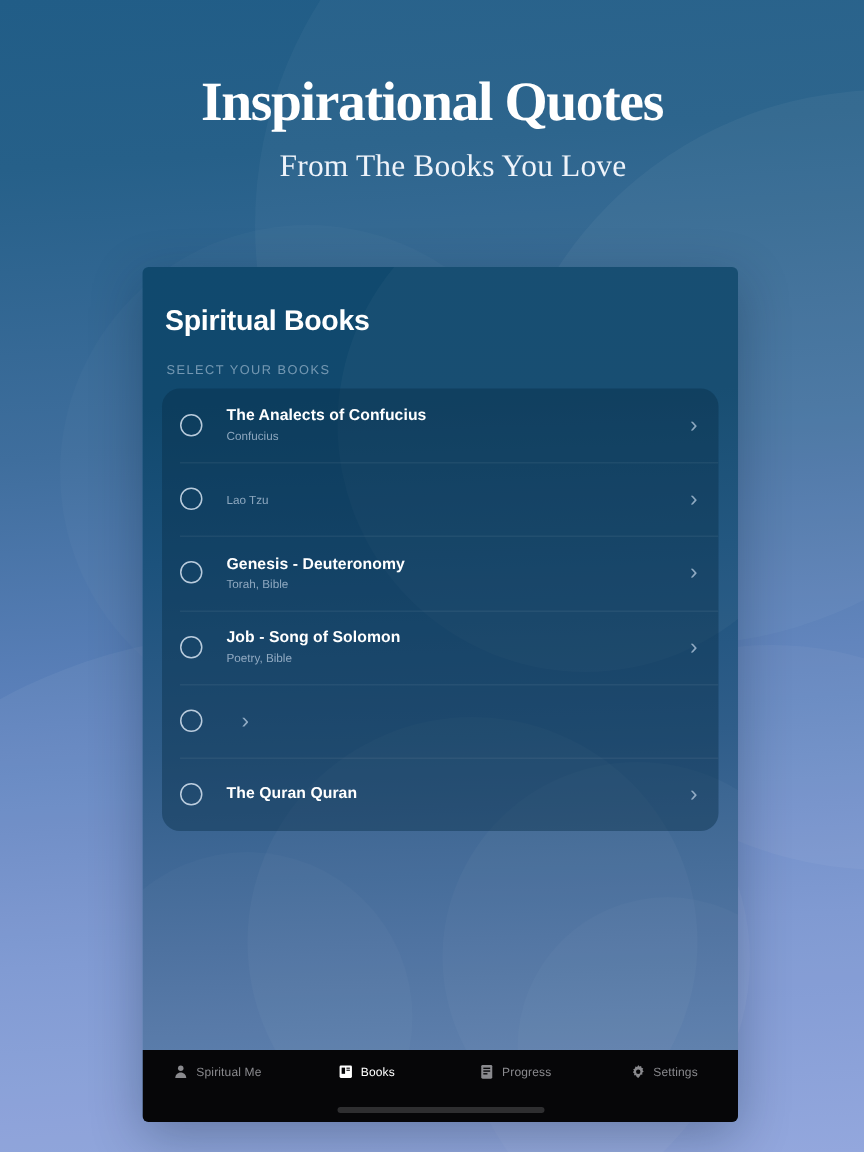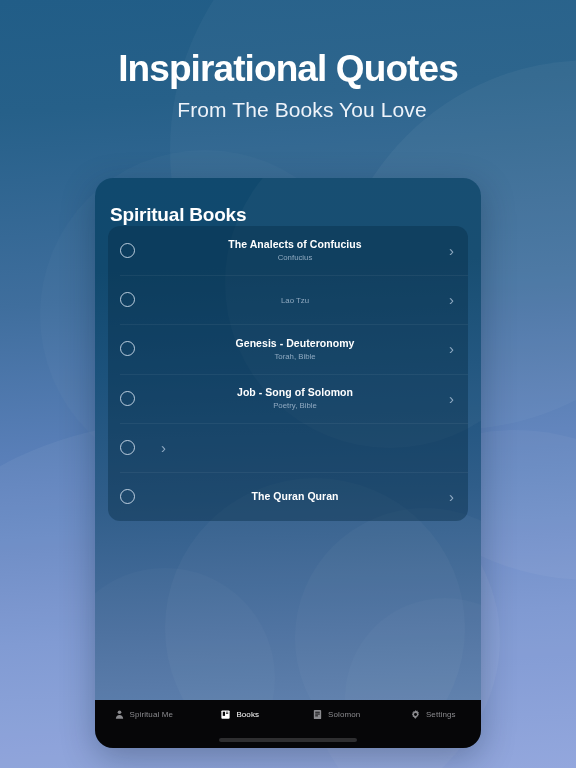--- a/index.html
+++ b/index.html
@@ -37,20 +37,21 @@
           background: rgba(255,255,255,0.04); }
   .bgb5 { left: 40px; top: 150px; width: 330px; height: 330px;
           background: rgba(255,255,255,0.022); }
 
   
   .header {
     position: absolute;
     left: 0; right: 0; top: 48px;
     text-align: center;
     z-index: 5;
+    font-family: Liberation Serif, serif;
   }
   .headline {
     margin: 0;
     font-size: 37px;
     font-weight: bold;
     letter-spacing: -0.9px;
     color: #ffffff;
     line-height: 1.12;
   }
   .subhead {
@@ -62,32 +63,33 @@
     padding-left: 28px;
   }
 
   
   .device {
     position: absolute;
     left: 95px;
     top: 178px;
     width: 386px;
     height: 570px;
-    border-radius: 18px;
+    border-radius: 4px;
     overflow: hidden;
     background: linear-gradient(178deg,
         #10496e 0%,
         #11496e 16%,
         #1c527c 34%,
         #2f5d89 55%,
         #4a6f9e 78%,
         #5e7fae 96%,
         #3e5575 100%);
     box-shadow: 0 10px 34px rgba(5,25,45,0.30);
     z-index: 6;
+    padding-left: 11px;
   }
   .dblob {
     position: absolute;
     border-radius: 50%;
     pointer-events: none;
   }
   .db1 { left: 130px; top: -60px; width: 330px; height: 330px;
          background: rgba(255,255,255,0.030); }
   .db2 { left: 70px; top: 300px; width: 300px; height: 300px;
          background: rgba(255,255,255,0.030); }
@@ -145,21 +147,20 @@
     flex: 0 0 auto;
     width: 13px;
     height: 13px;
     border-radius: 50%;
     border: 1.4px solid rgba(226,238,250,0.80);
     margin-right: 16px;
   }
   .row-text {
     flex: 1 1 auto;
     min-width: 0;
-    text-align: center;
   }
   .row-title {
     font-size: 10.5px;
     font-weight: bold;
     color: #ffffff;
     letter-spacing: 0.05px;
     line-height: 1.25;
   }
   .row-sub {
     margin-top: 2px;
@@ -230,20 +231,21 @@
 
   <div class="device">
     <div class="dblob db1"></div>
     <div class="dblob db2"></div>
     <div class="dblob db3"></div>
     <div class="dblob db4"></div>
     <div class="dblob db5"></div>
 
     <div class="screen-body">
       <h2 class="card-title">Spiritual Books</h2>
+      <div class="section-label">SELECT YOUR BOOKS</div>
 
       <div class="list" id="book-list">
           <div class="row">
             <span class="radio"></span>
             <span class="row-text">
               <div class="row-title">The Analects of Confucius</div>
               <div class="row-sub">Confucius</div>
             </span>
             <span class="chev">›</span>
           </div>
@@ -308,21 +310,21 @@
         </div>
         <div class="tab">
           <span>
             <svg width="11" height="11" viewBox="0 0 24 24" fill="currentColor">
               <rect x="4" y="2" width="16" height="20" rx="2"></rect>
               <rect x="7" y="6" width="10" height="2" fill="#060608"></rect>
               <rect x="7" y="10" width="10" height="2" fill="#060608"></rect>
               <rect x="7" y="14" width="6" height="2" fill="#060608"></rect>
             </svg>
           </span>
-          <span>Solomon</span>
+          <span>Progress</span>
         </div>
         <div class="tab">
           <span>
             <svg width="11" height="11" viewBox="0 0 24 24" fill="currentColor">
               <path d="M12 2l1.6 2.2 2.6-.7.5 2.7 2.6 1-1.2 2.4 1.8 2-2.2 1.7.4 2.7-2.7.2-1.2 2.5L12 21l-2.2-1.3-1.2-2.5-2.7-.2.4-2.7L4.1 12.6l1.8-2L4.7 8.2l2.6-1 .5-2.7 2.6.7z"></path>
               <circle cx="12" cy="12" r="3.2" fill="#060608"></circle>
             </svg>
           </span>
           <span>Settings</span>
         </div>

